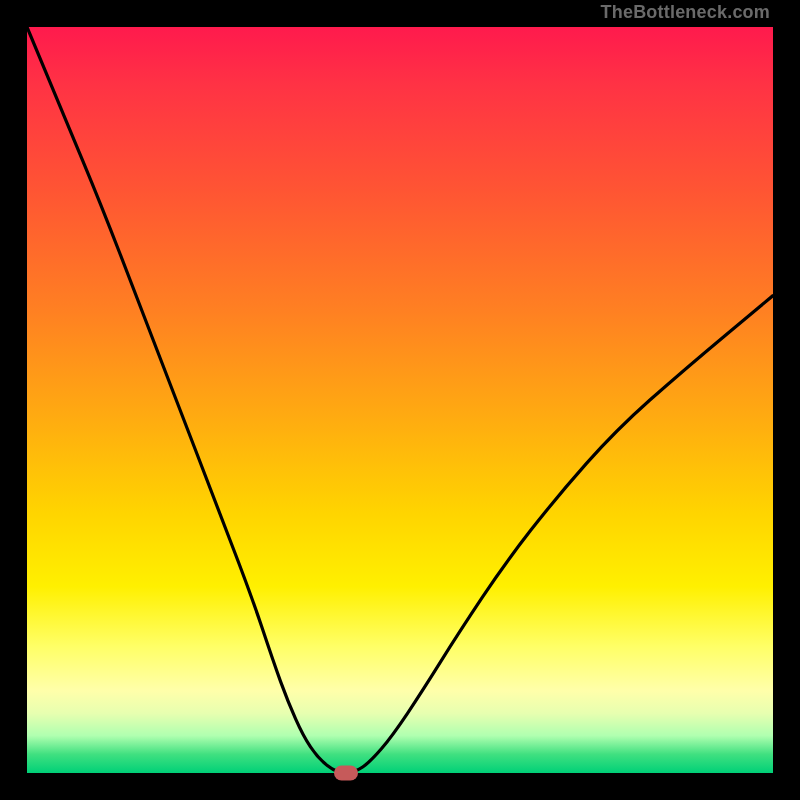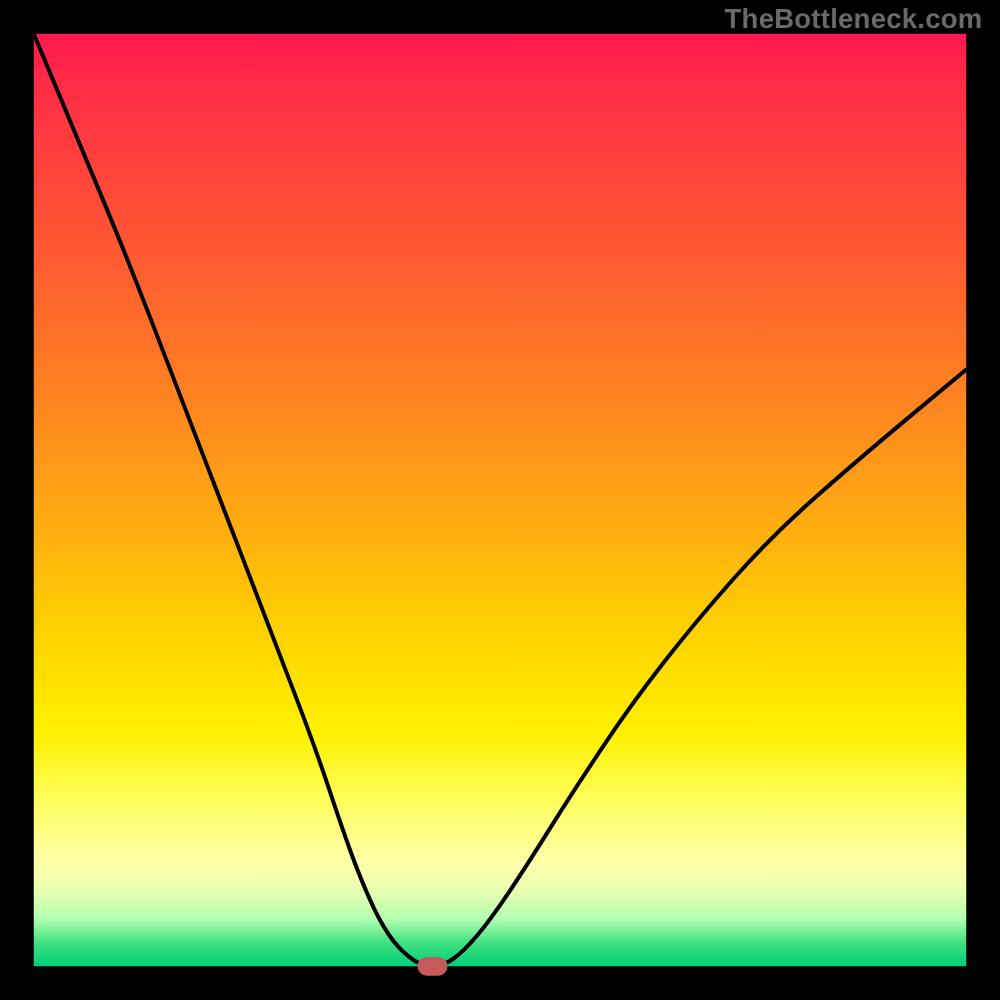--- a/index.html
+++ b/index.html
@@ -49,22 +49,22 @@
     position: absolute;
     width: 24px;
     height: 15px;
     border-radius: 8px;
     background: #c65a5a;
     transform: translate(-50%, -50%);
   }
   .watermark {
     position: absolute;
     top: 2px;
-    right: 14px;
-    font-size: 22px;
+    right: 30px;
+    font-size: 18px;
     color: #6a6a6a;
     font-weight: 600;
     letter-spacing: 0.2px;
   }
 </style>
 </head>
 <body>
 
 <div class="frame">
   <div class="watermark">TheBottleneck.com</div>

